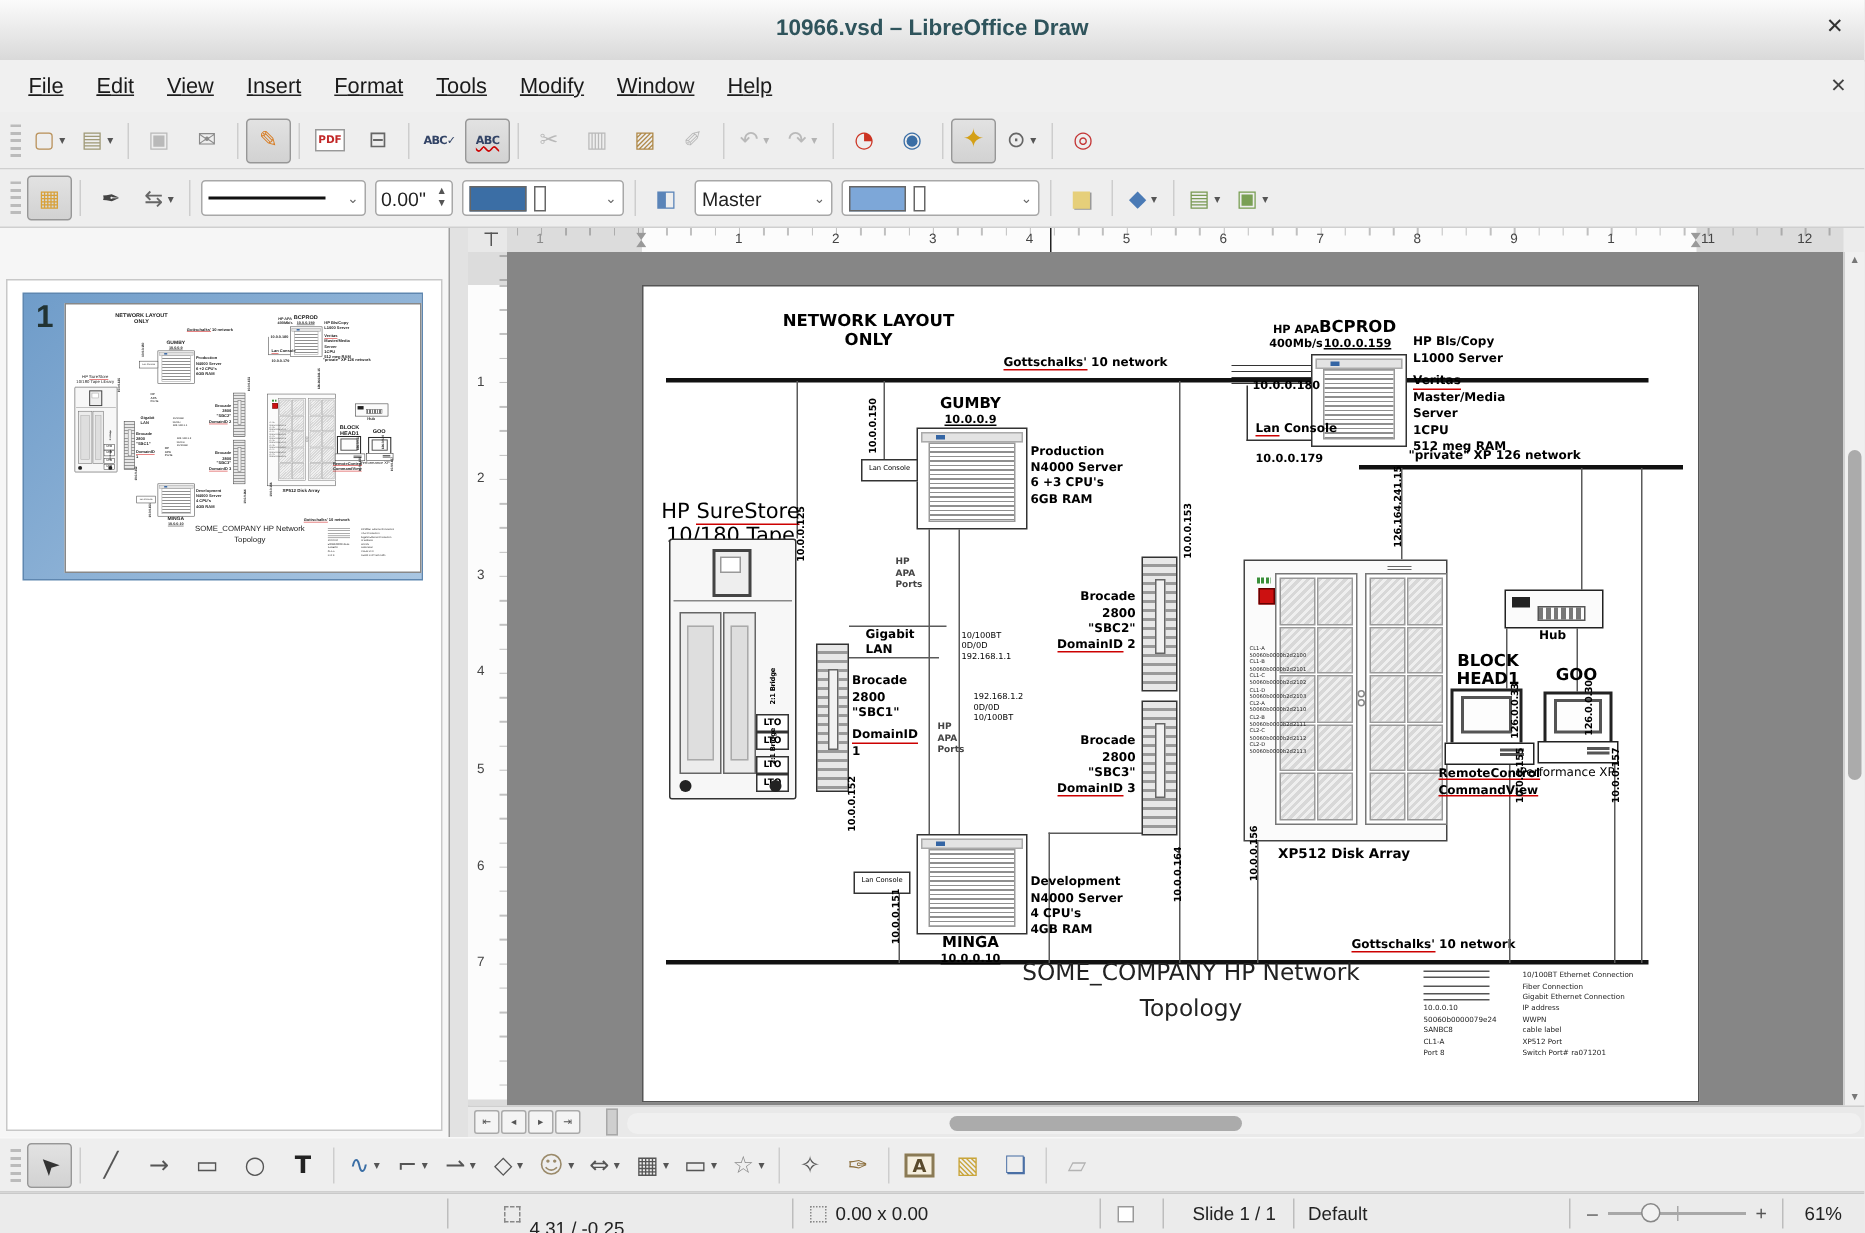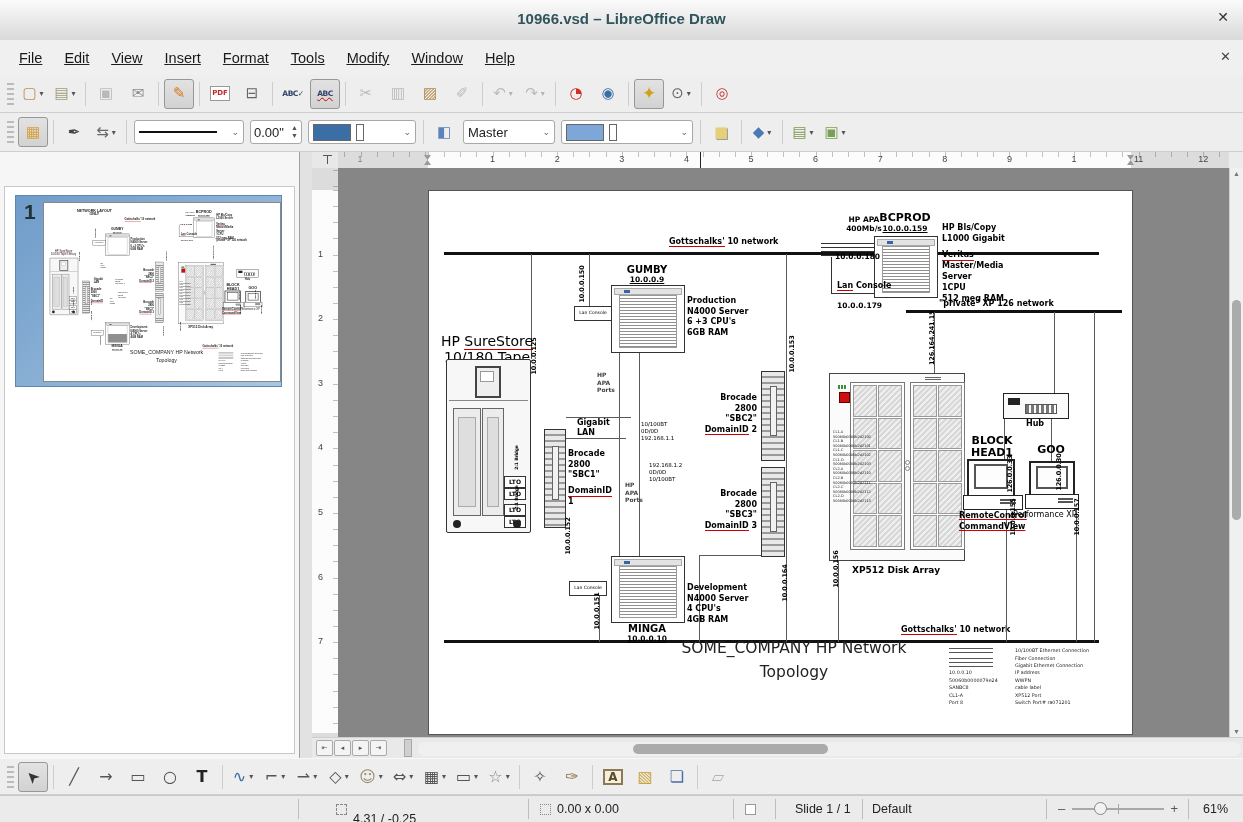--- a/index.html
+++ b/index.html
@@ -643,20 +643,22 @@
     <span class="vnum" style="top: 209.8px;">3</span>
     <span class="vnum" style="top: 274.4px;">4</span>
     <span class="vnum" style="top: 339px;">5</span>
     <span class="vnum" style="top: 403.6px;">6</span>
     <span class="vnum" style="top: 468.2px;">7</span>
   </div>
 
 <div id="viewport">
   <div id="page">
 
+    <div class="dlabel ml" style="left:60px;top:16px;width:180px;text-align:center;font-size:11px">NETWORK LAYOUT
+ONLY</div>
 
     <div class="busline" style="left:15px;top:61px;width:655px;height:3px"></div>
     <div class="dlabel" style="left:240px;top:46px;font-size:8px"><span class="redu">Gottschalks'</span><span> 10 network</span></div>
     <div class="busline" style="left:15px;top:449px;width:655px;height:3px"></div>
     <div class="dlabel" style="left:472px;top:434px;font-size:8px"><span class="redu">Gottschalks'</span><span> 10 network</span></div>
     <div class="busline" style="left:477px;top:119px;width:216px;height:3px"></div>
     <div class="dlabel" style="left:510px;top:108px;width:180px;font-size:8px">"private" XP 126 network</div>
 
     <div class="cline" style="left:160px;top:63px;width:1px;height:52px"></div>
     <div class="cline" style="left:102px;top:63px;width:1px;height:105px"></div>
@@ -710,21 +712,21 @@
         <div class="rtop"></div>
         <div class="slats"></div>
       </div>
     <div class="dlabel ml" style="left:404px;top:24px;width:62px;text-align:center;font-size:7.5px;line-height:9px">HP APA
 400Mb/s</div>
     <div class="dlabel" style="left:406px;top:61px;width:62px;font-size:7.5px">10.0.0.180</div>
     <div class="dlabel" style="left:408px;top:90px;font-size:8px"><span class="redu">Lan</span><span> Console</span></div>
     <div class="dlabel" style="left:408px;top:110px;width:62px;font-size:7.5px">10.0.0.179</div>
     <div style="position:absolute;left:513px;top:32px;width:78px">
       <div class="dlabel ml" style="position:static;font-size:8px;line-height:10.8px">HP Bls/Copy
-L1000 Gigabit</div>
+L1000 Server</div>
       <div class="dlabel redu" style="position:static;display:inline-block;font-size:8px;line-height:10.8px">Veritas</div>
       <div class="dlabel ml" style="position:static;font-size:8px;line-height:10.8px">Master/Media
 Server
 1CPU
 512 meg RAM</div>
     </div>
 
     <div class="dlabel" style="left:2px;top:142px;width:112px;text-align:center;font-size:14px;font-weight:normal">
       <span>HP </span><span class="redu">SureStore</span><br>
       <span>10/180 Tape Library</span>

